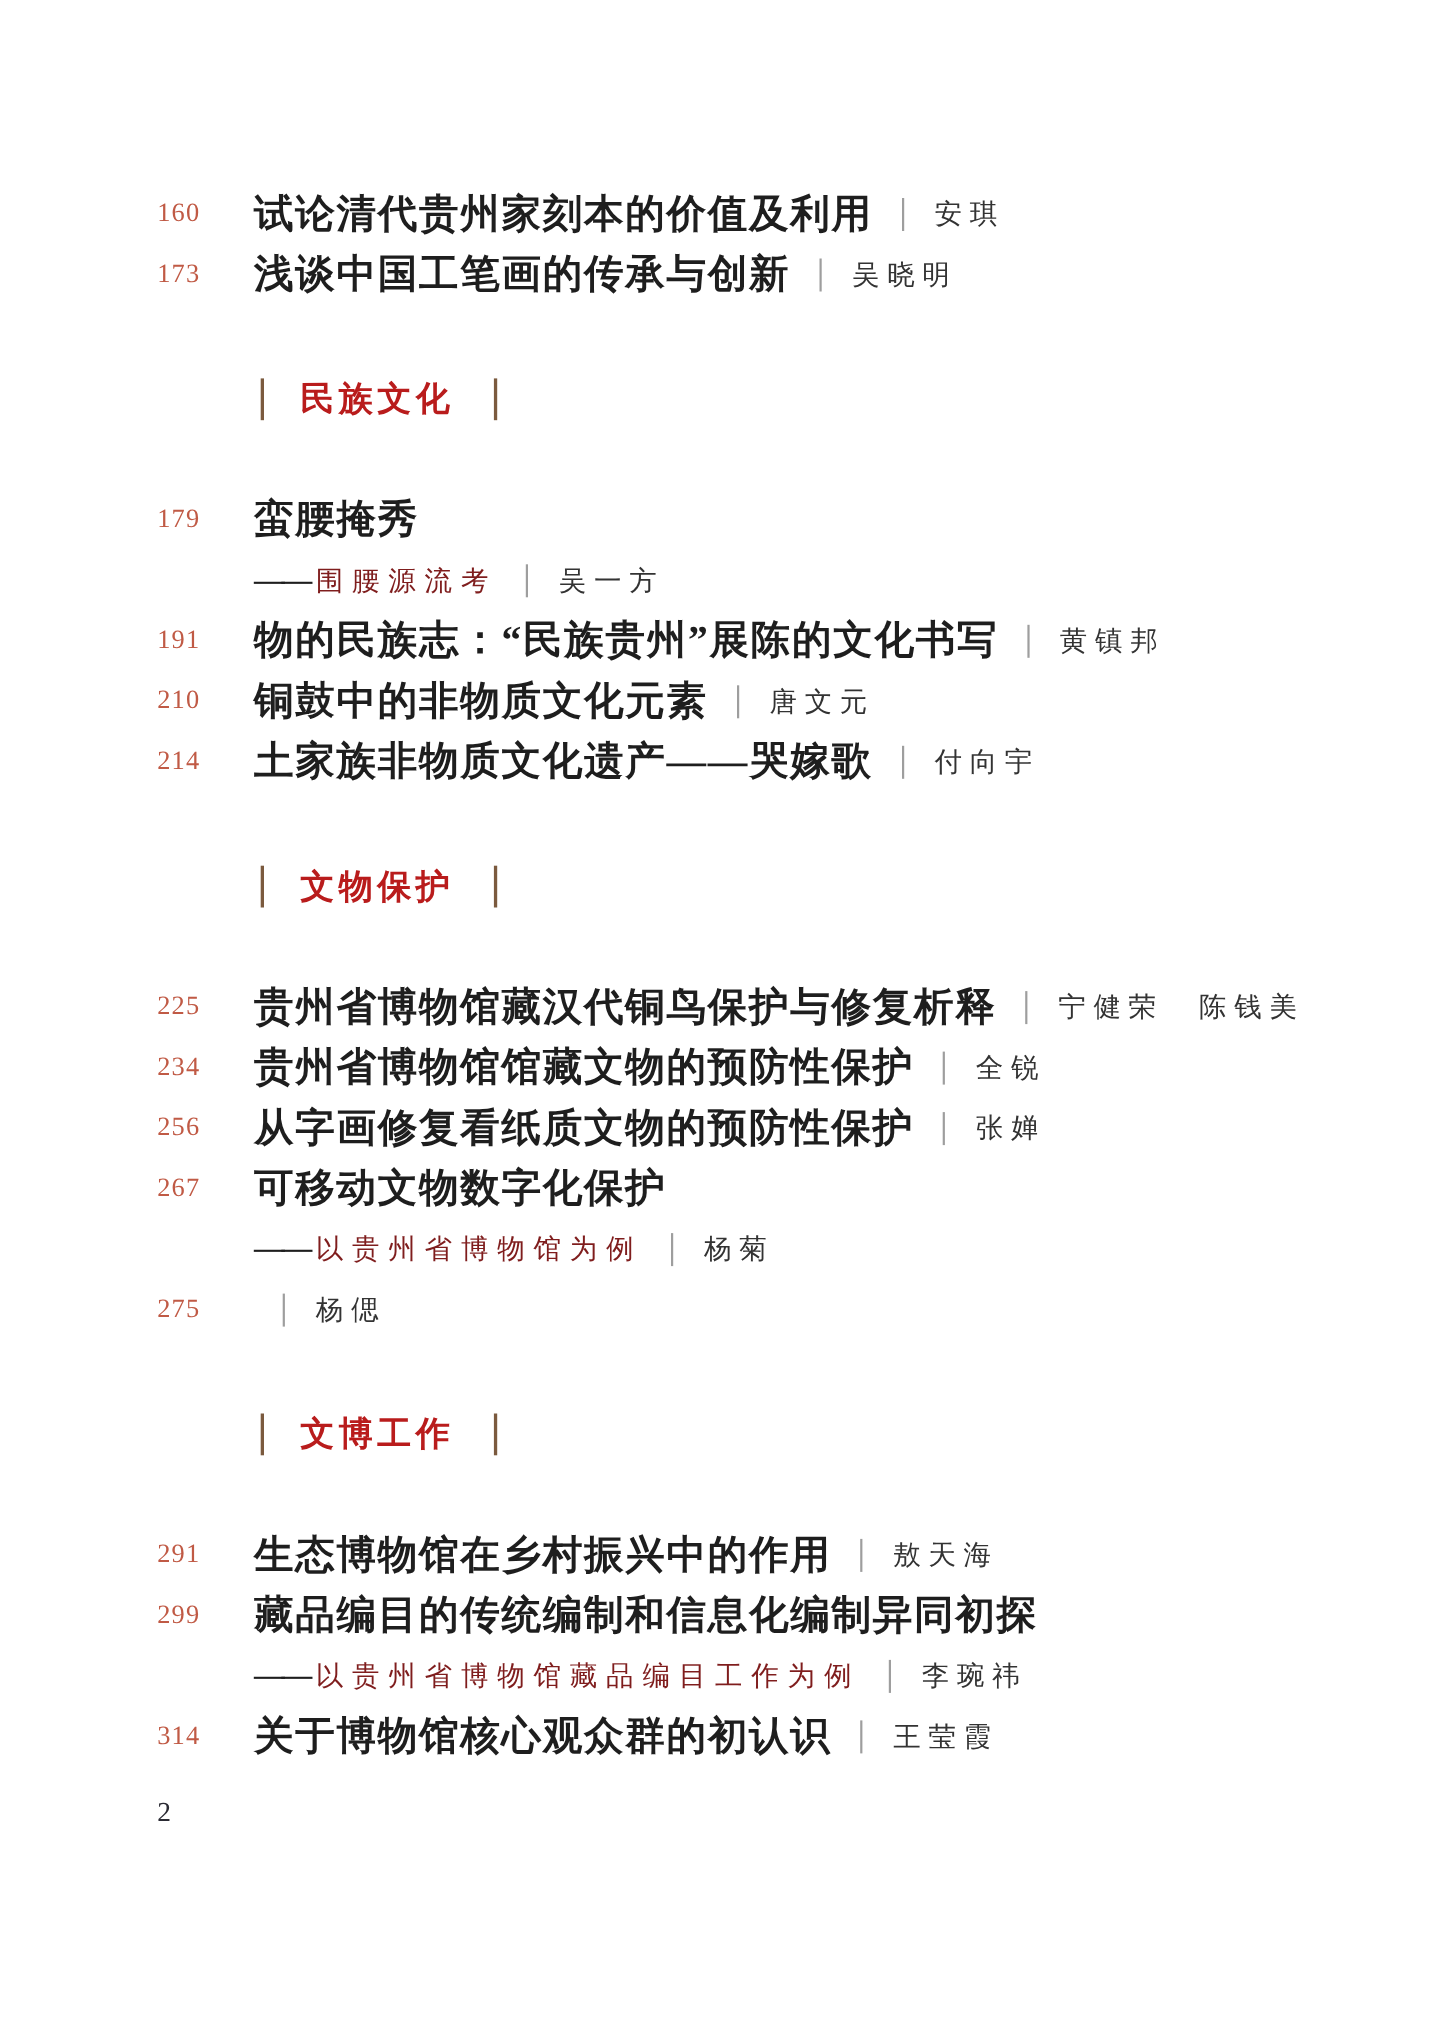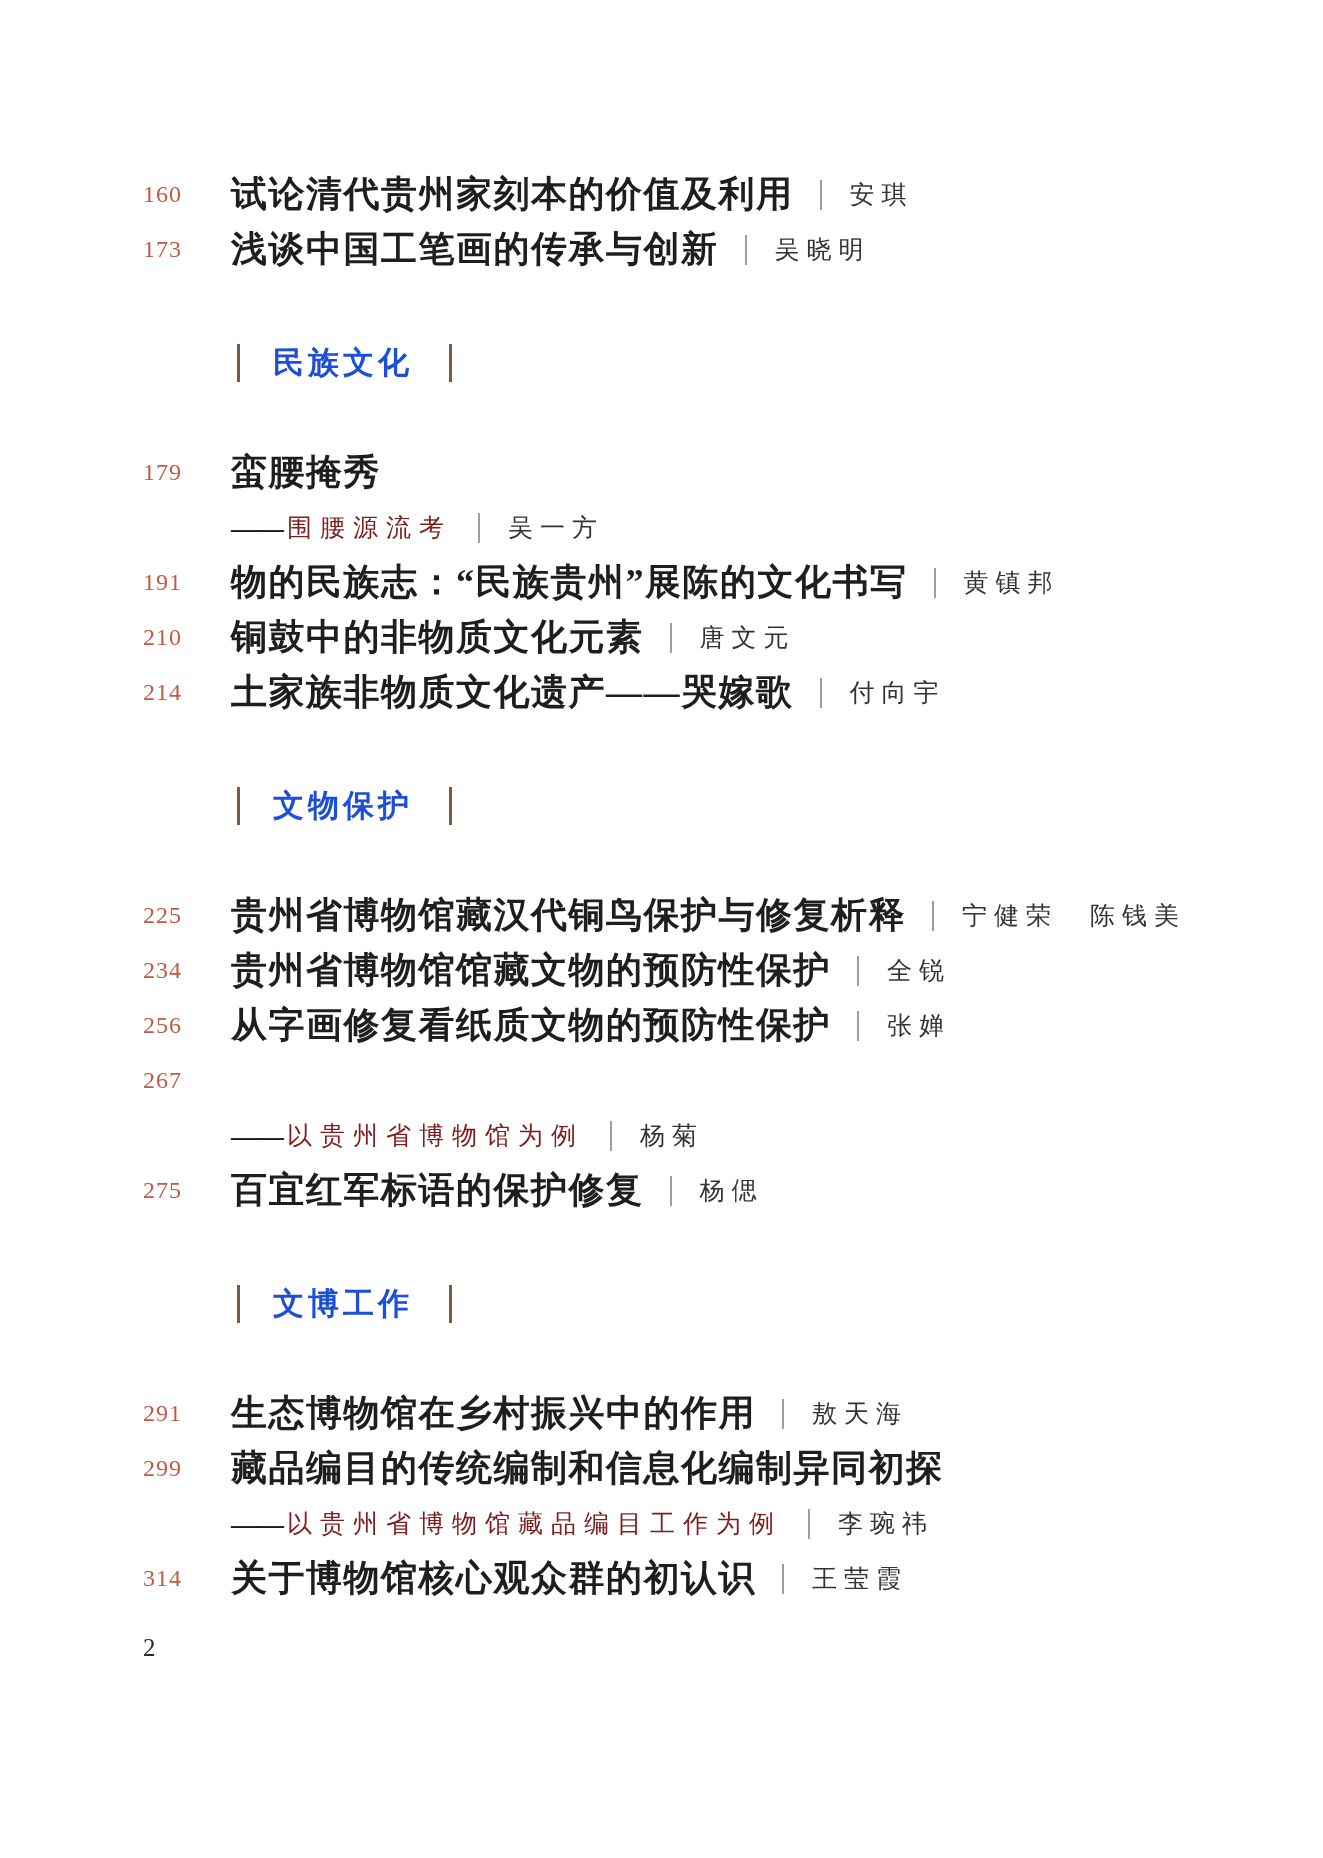--- a/index.html
+++ b/index.html
@@ -63,21 +63,21 @@
     padding-left:94px;
   }
   .hbar {
     width:3px; height:38px;
     background:#7b5a3e;
     flex-shrink:0;
   }
   .htext {
     font-size:31px;
     font-weight:700;
-    color:#1d4ed8;
+    color:#b91c1c;
     letter-spacing:4px;
     margin:0 36px 0 33px;
   }
   .hbar.right { margin-left:0; }
   .footer-row {
     margin-top:14px;
     display:flex;
     align-items:center;
     height:55px;
   }
@@ -159,31 +159,31 @@
     <span class="author">全锐</span>
   </div>
   <div class="row">
     <span class="num">256</span>
     <span class="title">从字画修复看纸质文物的预防性保护</span>
     <span class="sep"></span>
     <span class="author">张婵</span>
   </div>
   <div class="row">
     <span class="num">267</span>
+    <span class="title">可移动文物数字化保护</span>
   </div>
   <div class="row">
     <span class="num"></span>
     <span class="dash">——</span>
     <span class="subtitle">以贵州省博物馆为例</span>
     <span class="sep"></span>
     <span class="author">杨菊</span>
   </div>
   <div class="row">
     <span class="num">275</span>
-    <span class="title">百宜红军标语的保护修复</span>
     <span class="sep"></span>
     <span class="author">杨偲</span>
   </div>
 
   <div class="row header-row">
     <span class="hbar"></span>
     <span class="htext">文博工作</span>
     <span class="hbar right"></span>
   </div>
 

